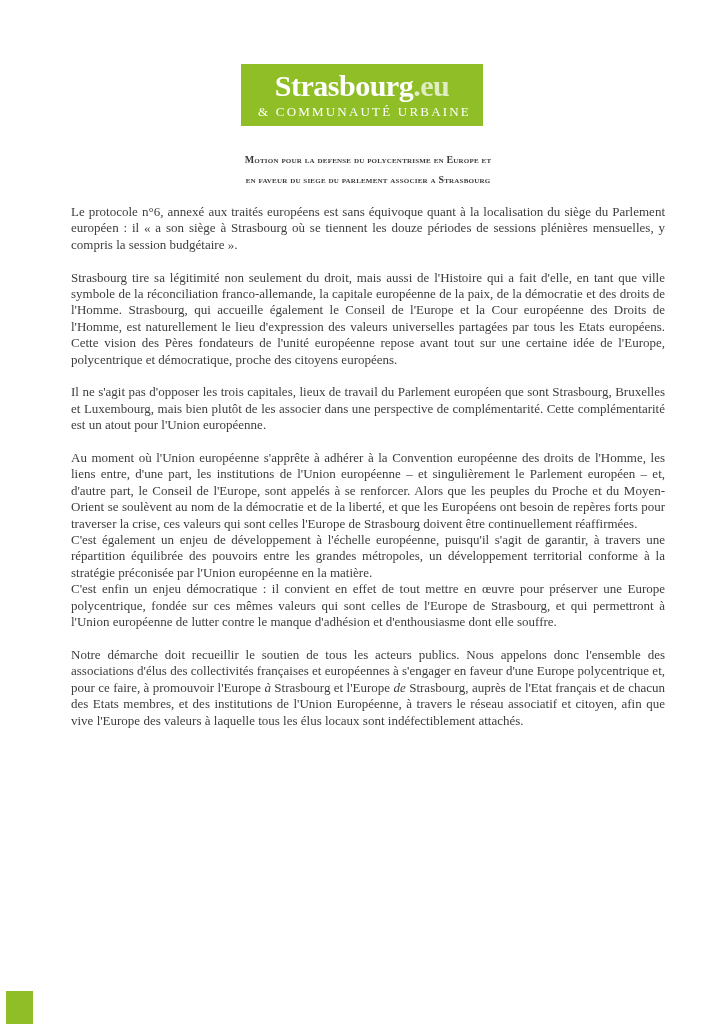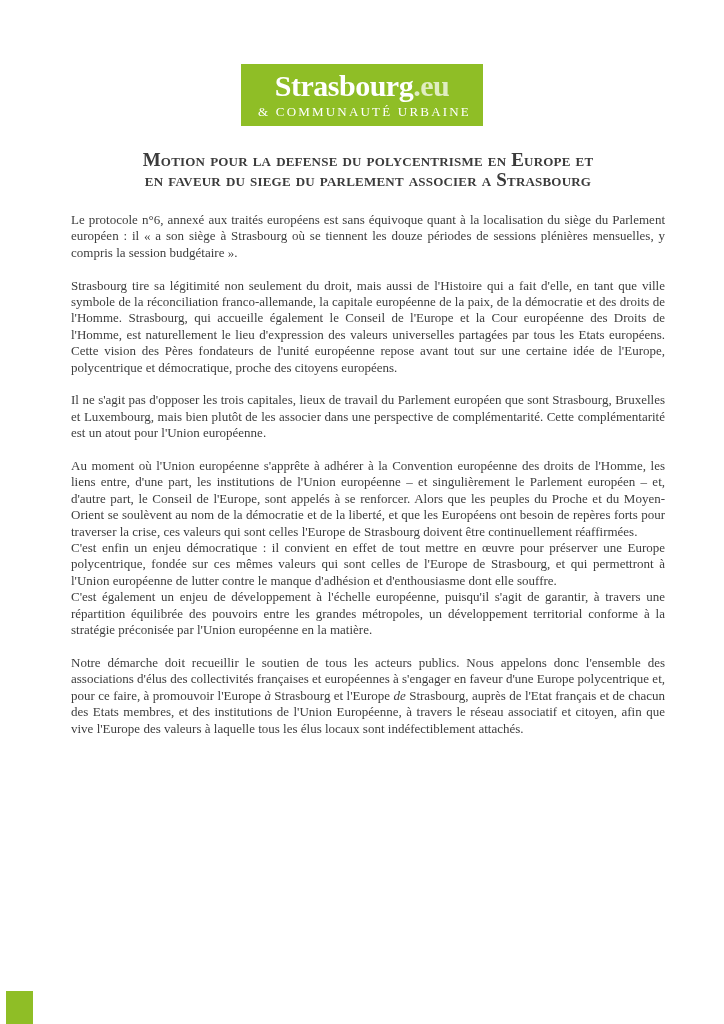--- a/index.html
+++ b/index.html
@@ -54,29 +54,29 @@
   }
   
   .doc-title {
     position: absolute;
     top: 150px;
     left: 65px;
     width: 594px;
     text-align: center;
     font-variant: small-caps;
     font-weight: bold;
-    font-size: 19px;
+    font-size: 10px;
     line-height: 20px;
     color: #3b3b3b;
     letter-spacing: 0.2px;
   }
   
   .doc-body {
     position: absolute;
-    top: 212px;
+    top: 204px;
     left: 65px;
     width: 594px;
     font-size: 13px;
     line-height: 16.4px;
     text-align: justify;
     color: #3d3d3d;
   }
   .para { margin: 0; }
   .para.gap { margin-top: 16.4px; }
   .it { font-style: italic; }
@@ -103,20 +103,20 @@
   <div class="doc-title">
     <div>Motion pour la defense du polycentrisme en Europe et</div>
     <div>en faveur du siege du parlement associer a Strasbourg</div>
   </div>
 
   <div class="doc-body">
       <p class="para"><span>Le protocole n°6, annexé aux traités européens est sans équivoque quant à la localisation du siège du Parlement européen : il « a son siège à Strasbourg où se tiennent les douze périodes de sessions plénières mensuelles, y compris la session budgétaire ».</span></p>
       <p class="para gap"><span>Strasbourg tire sa légitimité non seulement du droit, mais aussi de l'Histoire qui a fait d'elle, en tant que ville symbole de la réconciliation franco-allemande, la capitale européenne de la paix, de la démocratie et des droits de l'Homme. Strasbourg, qui accueille également le Conseil de l'Europe et la Cour européenne des Droits de l'Homme, est naturellement le lieu d'expression des valeurs universelles partagées par tous les Etats européens. Cette vision des Pères fondateurs de l'unité européenne repose avant tout sur une certaine idée de l'Europe, polycentrique et démocratique, proche des citoyens européens.</span></p>
       <p class="para gap"><span>Il ne s'agit pas d'opposer les trois capitales, lieux de travail du Parlement européen que sont Strasbourg, Bruxelles et Luxembourg, mais bien plutôt de les associer dans une perspective de complémentarité. Cette complémentarité est un atout pour l'Union européenne.</span></p>
       <p class="para gap"><span>Au moment où l'Union européenne s'apprête à adhérer à la Convention européenne des droits de l'Homme, les liens entre, d'une part, les institutions de l'Union européenne – et singulièrement le Parlement européen – et, d'autre part, le Conseil de l'Europe, sont appelés à se renforcer. Alors que les peuples du Proche et du Moyen-Orient se soulèvent au nom de la démocratie et de la liberté, et que les Européens ont besoin de repères forts pour traverser la crise, ces valeurs qui sont celles l'Europe de Strasbourg doivent être continuellement réaffirmées.</span></p>
+      <p class="para"><span>C'est également un enjeu de développement à l'échelle européenne, puisqu'il s'agit de garantir, à travers une répartition équilibrée des pouvoirs entre les grandes métropoles, un développement territorial conforme à la stratégie préconisée par l'Union européenne en la matière.</span></p>
       <p class="para"><span>C'est enfin un enjeu démocratique : il convient en effet de tout mettre en œuvre pour préserver une Europe polycentrique, fondée sur ces mêmes valeurs qui sont celles de l'Europe de Strasbourg, et qui permettront à l'Union européenne de lutter contre le manque d'adhésion et d'enthousiasme dont elle souffre.</span></p>
-      <p class="para"><span>C'est également un enjeu de développement à l'échelle européenne, puisqu'il s'agit de garantir, à travers une répartition équilibrée des pouvoirs entre les grandes métropoles, un développement territorial conforme à la stratégie préconisée par l'Union européenne en la matière.</span></p>
       <p class="para gap"><span>Notre démarche doit recueillir le soutien de tous les acteurs publics. Nous appelons donc l'ensemble des associations d'élus des collectivités françaises et européennes à s'engager en faveur d'une Europe polycentrique et, pour ce faire, à promouvoir l'Europe </span><span class="it">à</span><span> Strasbourg et l'Europe </span><span class="it">de</span><span> Strasbourg, auprès de l'Etat français et de chacun des Etats membres, et des institutions de l'Union Européenne, à travers le réseau associatif et citoyen, afin que vive l'Europe des valeurs à laquelle tous les élus locaux sont indéfectiblement attachés.</span></p>
     </div>
 
   <div class="corner-mark" style="background: rgb(143, 190, 38);"></div>
 
 </div>
 
 </body></html>

